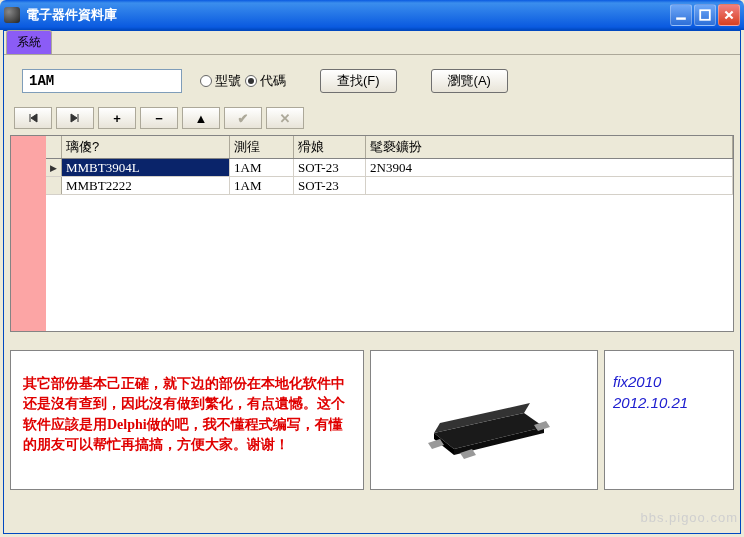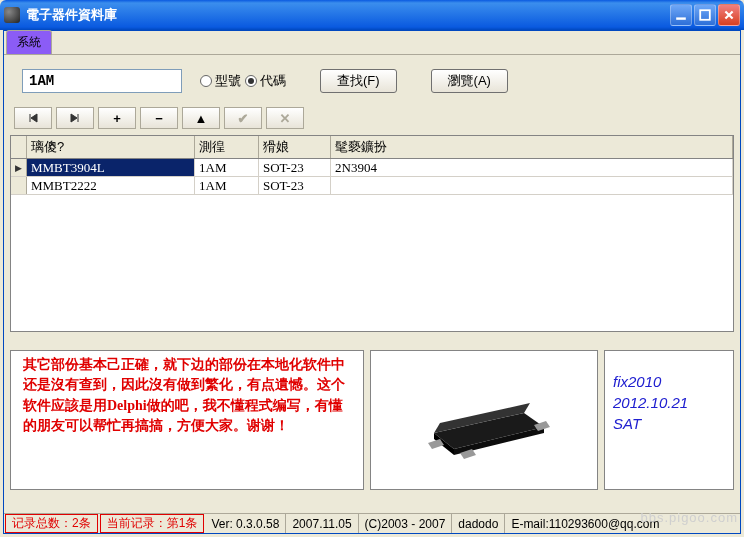--- a/index.html
+++ b/index.html
@@ -27,34 +27,34 @@
 .radio-group label { font-size: 13px; display: flex; align-items: center; gap: 3px; }
 .radio-dot { width: 12px; height: 12px; border: 1px solid #666; border-radius: 50%; display: inline-flex; align-items: center; justify-content: center; background: white; }
 .radio-dot.checked::after { content: ""; width: 6px; height: 6px; background: #333; border-radius: 50%; }
 .btn { height: 24px; padding: 2px 16px; font-size: 13px; border: 1px solid #707070; background: linear-gradient(to bottom,#fff,#e8e4d8); border-radius: 3px; margin-left: 26px; }
 
 .nav-toolbar { display: flex; align-items: center; padding: 4px 10px 6px 10px; gap: 0; }
 .nav-btn { width: 38px; height: 22px; border: 1px solid #aca899; background: linear-gradient(to bottom,#fff,#e8e4d8); display: flex; align-items: center; justify-content: center; font-size: 13px; font-weight: bold; margin-right: 4px; }
 .nav-btn.disabled { color: #aca899; }
 .nav-btn svg { width: 10px; height: 10px; }
 
-.grid { border: 1px solid #848484; background: #fca5a5; margin: 0 6px; }
+.grid { border: 1px solid #848484; background: #fca5a5; margin: 0 6px; padding-left: 35px; }
 .grid-header { display: flex; background: #ece9d8; border-bottom: 1px solid #848484; }
 .grid-header .hcell { border-right: 1px solid #aca899; padding: 2px 4px; font-size: 13px; overflow: hidden; white-space: nowrap; }
 .grid-header .hsel { width: 16px; border-right: 1px solid #aca899; background: #ece9d8; }
 .grid-row { display: flex; height: 18px; align-items: stretch; border-bottom: 1px solid #d4d0c8; }
 .grid-row .rsel { width: 16px; background: #ece9d8; border-right: 1px solid #aca899; display: flex; align-items: center; justify-content: center; }
 .grid-row .rsel.active::after { content: "▶"; font-size: 9px; color: #333; }
 .grid-row .cell { border-right: 1px solid #d4d0c8; padding: 1px 4px; font-size: 13px; font-family: Liberation Serif, serif; overflow: hidden; white-space: nowrap; }
 .grid-row.selected .cell.first { background: #0a246a; color: white; }
 .grid-body { height: 172px; overflow-y: scroll; background: white; }
 .c1 { width: 168px; } .c2 { width: 64px; } .c3 { width: 72px; } .c4 { flex: 1; }
 
 .bottom-pane { display: flex; margin: 18px 6px 4px 6px; gap: 6px; height: 140px; }
-.note-box { flex: 1; border: 1px solid #848484; background: white; padding: 4px 12px; font-size: 14px; color: #e00000; font-weight: bold; line-height: 1.45; font-family: "SimSun", serif; }
+.note-box { flex: 1; border: 1px solid #848484; background: white; padding: 23px 12px; font-size: 14px; color: #e00000; font-weight: bold; line-height: 1.45; font-family: "SimSun", serif; }
 .image-box { width: 228px; border: 1px solid #848484; background: white; display: flex; align-items: center; justify-content: center; }
 .pkg-3d { width: 160px; height: 90px; position: relative; }
 .date-box { width: 130px; border: 1px solid #848484; background: white; padding: 20px 8px; font-size: 15px; color: #2020d0; font-style: italic; font-family: "Times New Roman", serif; line-height: 1.4; }
 
 .statusbar { position: absolute; left: 0; right: 0; bottom: 0; height: 20px; display: flex; border-top: 1px solid #aca899; font-size: 12px; align-items: center; background: #ece9d8; }
 .statusbar .seg { padding: 2px 6px; border-right: 1px solid #aca899; height: 100%; display: flex; align-items: center; }
 .statusbar .seg.red { color: #e00000; border: 1px solid #e00000; margin: 1px; }
 .watermark { position: absolute; right: 6px; bottom: 12px; font-size: 13px; color: #cfcfcf; font-family: Arial; letter-spacing: 1px; }
 </style>
 </head>
@@ -157,29 +157,19 @@
         <polygon points="50,74 140,52 140,58 50,80" fill="#0d0d0d"></polygon>
         <polygon points="36,48 126,28 120,38 30,58" fill="#333"></polygon>
         <polygon points="24,68 36,64 40,70 28,74" fill="#999"></polygon>
         <polygon points="56,78 68,74 72,80 60,84" fill="#999"></polygon>
         <polygon points="130,50 142,46 146,52 134,56" fill="#999"></polygon>
       </svg>
     </div>
     <div class="date-box">
       <div>fix2010</div>
       <div>2012.10.21</div>
-      <div>SAT</div>
     </div>
   </div>
 
-  <div class="statusbar">
-    <div class="seg red">记录总数：2条</div>
-    <div class="seg red">当前记录：第1条</div>
-    <div class="seg">Ver: 0.3.0.58</div>
-    <div class="seg">2007.11.05</div>
-    <div class="seg">(C)2003 - 2007</div>
-    <div class="seg">dadodo</div>
-    <div class="seg" style="border-right:none">E-mail:110293600@qq.com</div>
-  </div>
 
 </div>
 
 <div class="watermark">bbs.pigoo.com</div>
 
 </body></html>

